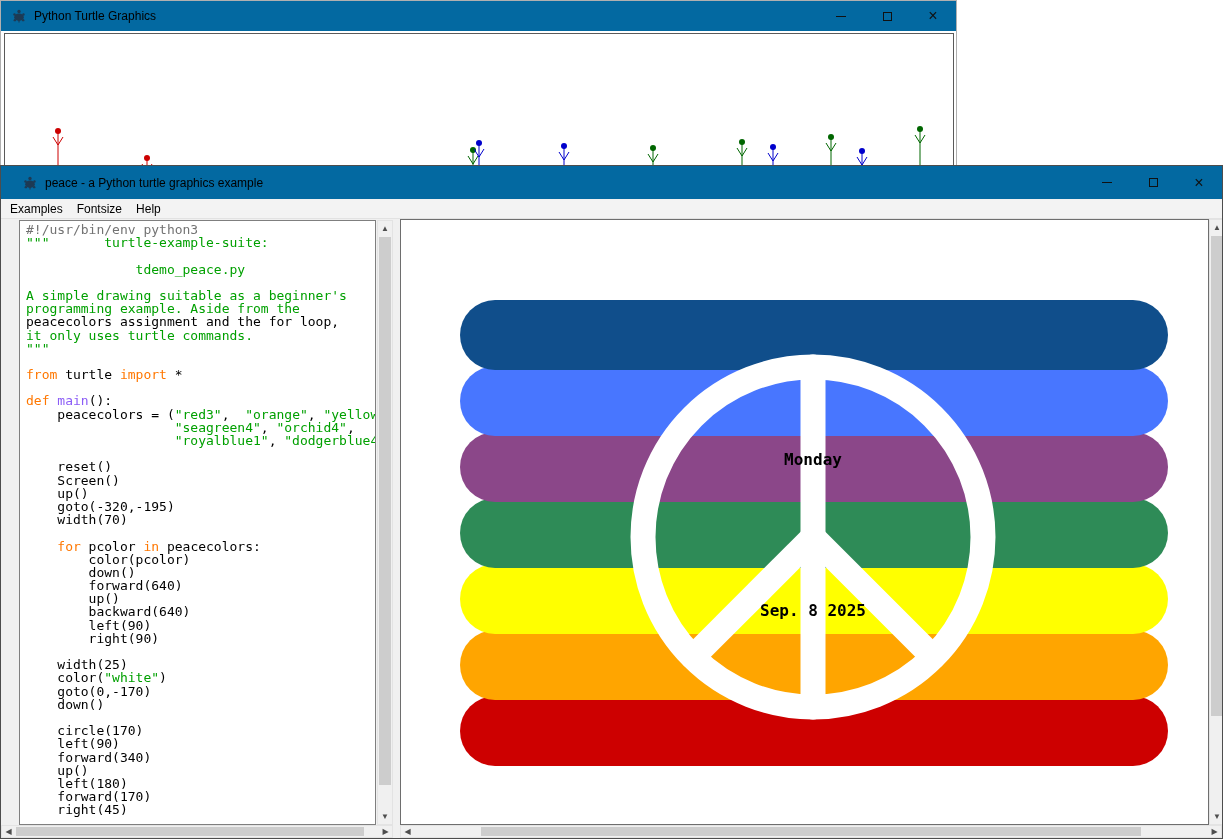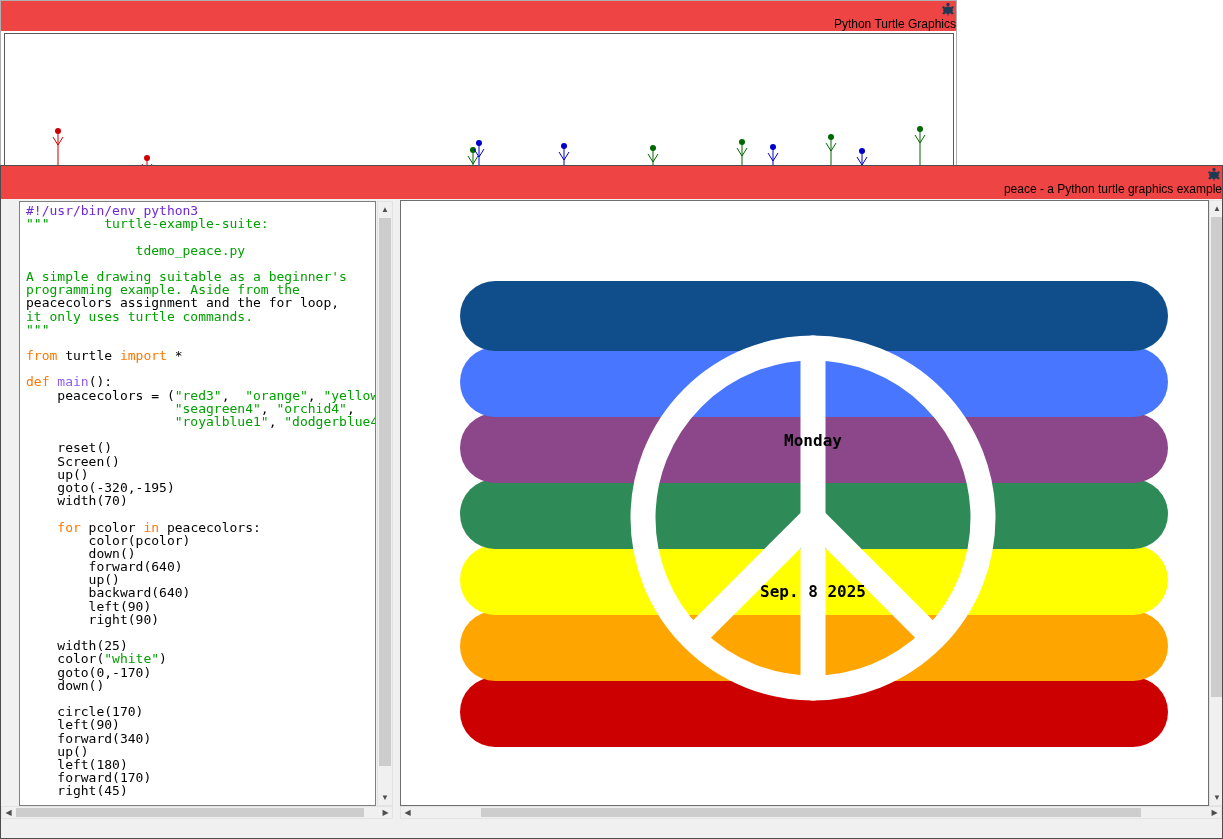--- a/index.html
+++ b/index.html
@@ -5,21 +5,21 @@
   * { box-sizing: border-box; }
   html,body { margin:0; padding:0; }
   body {
     width:1223px; height:839px; position:relative; overflow:hidden;
     background:#ffffff;
     font-family:"Liberation Sans", sans-serif;
     color:#000;
   }
 
   
-  .titlebar { display:flex; align-items:flex-end; background:#ef4444;flex-direction:column; }
+  .titlebar { display:flex; align-items:center; background:#0369a1; }
   .title-text { font-size:12px; margin-left:7px; white-space:nowrap; }
   .win-controls { margin-left:auto; display:flex; height:100%; }
   .win-btn { width:46px; height:100%; display:flex; align-items:center; justify-content:center; cursor:default; }
   .min-glyph { width:10px; height:1px; background:#111; display:block; }
   .max-glyph { width:9px; height:9px; border:1px solid #111; display:block; }
   .close-glyph { font-size:16px; line-height:1; color:#111; }
   .app-icon { width:16px; height:16px; display:block; flex:0 0 auto; }
 
   
   .bgwin {
@@ -188,25 +188,30 @@
         </div>
       <div class="win-btn">
           <span class="max-glyph"></span>
         </div>
       <div class="win-btn">
           <span class="close-glyph">×</span>
         </div>
     </div>
   </div>
 
+  <div class="menubar">
+      <span class="menu-item">Examples</span>
+      <span class="menu-item">Fontsize</span>
+      <span class="menu-item">Help</span>
+    </div>
 
   <div class="content">
 
     <div class="code-pane">
-        <div class="code-line"><span style="color: #6d28d9;">#!/usr/bin/env python3</span></div>
+        <div class="code-line"><span style="color: #737373;">#!/usr/bin/env python3</span></div>
         <div class="code-line"><span style="color: rgb(0, 160, 0);">"""       turtle-example-suite:</span></div>
         <div class="code-line"> </div>
         <div class="code-line"><span style="color: rgb(0, 160, 0);">              tdemo_peace.py</span></div>
         <div class="code-line"> </div>
         <div class="code-line"><span style="color: rgb(0, 160, 0);">A simple drawing suitable as a beginner's</span></div>
         <div class="code-line"><span style="color: rgb(0, 160, 0);">programming example. Aside from the</span></div>
         <div class="code-line"><span style="color: #000000;">peacecolors assignment and the for loop,</span></div>
         <div class="code-line"><span style="color: rgb(0, 160, 0);">it only uses turtle commands.</span></div>
         <div class="code-line"><span style="color: rgb(0, 160, 0);">"""</span></div>
         <div class="code-line"> </div>

